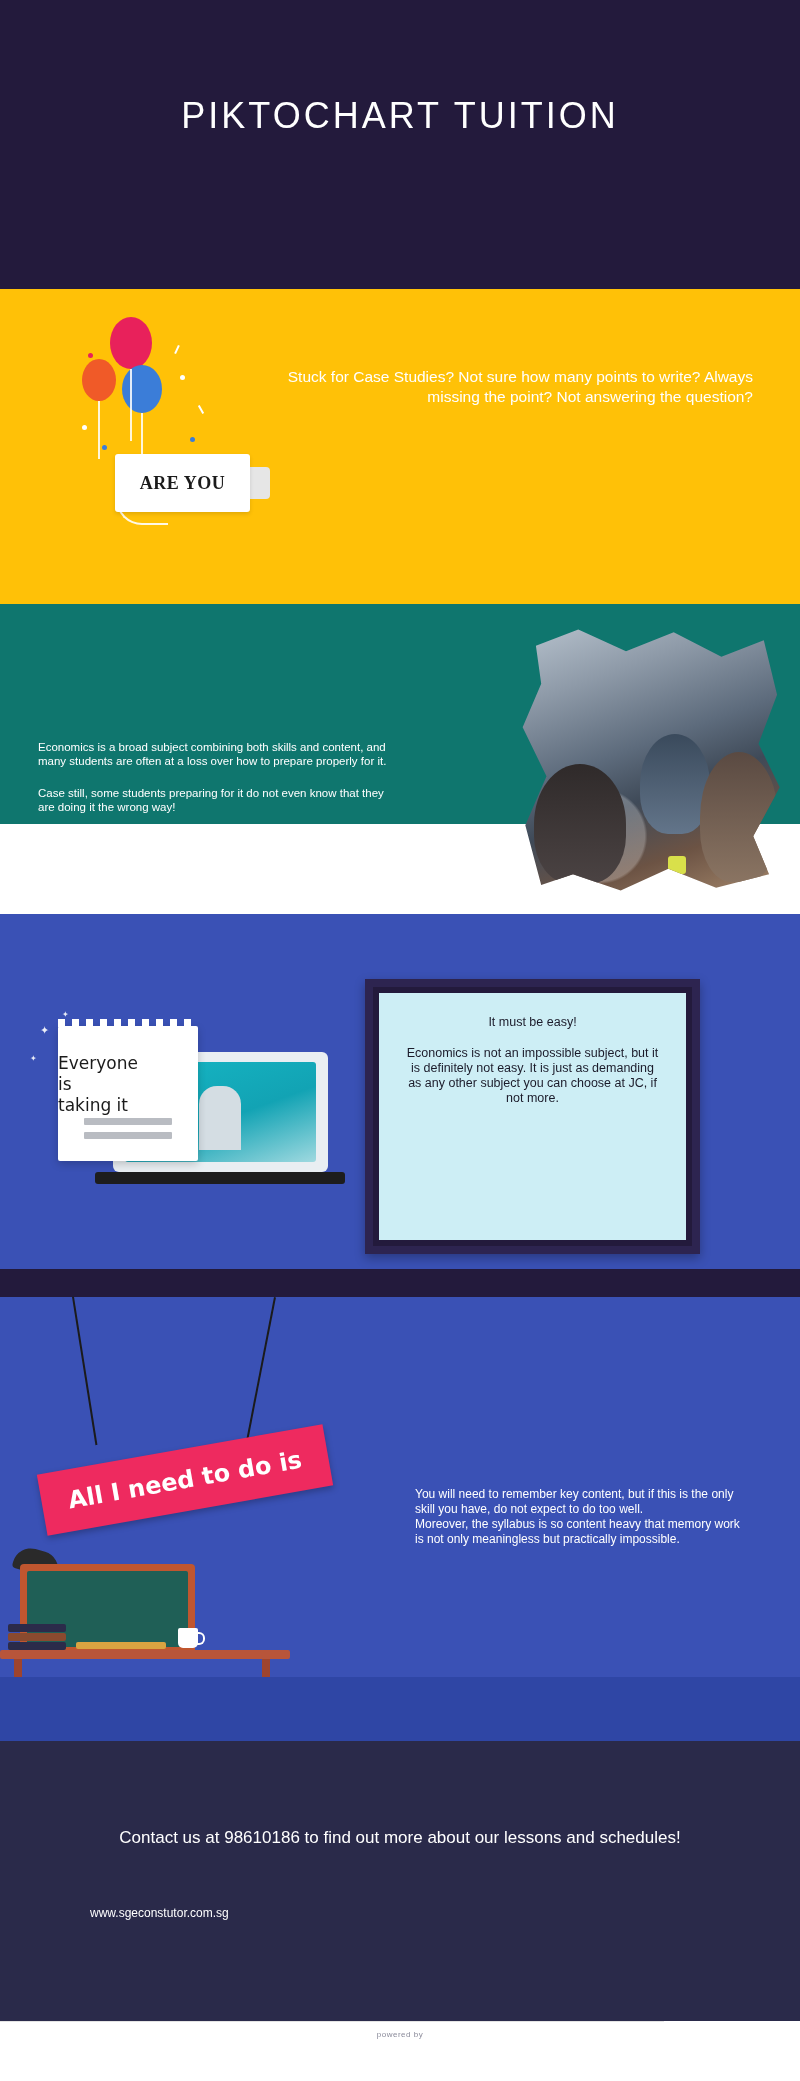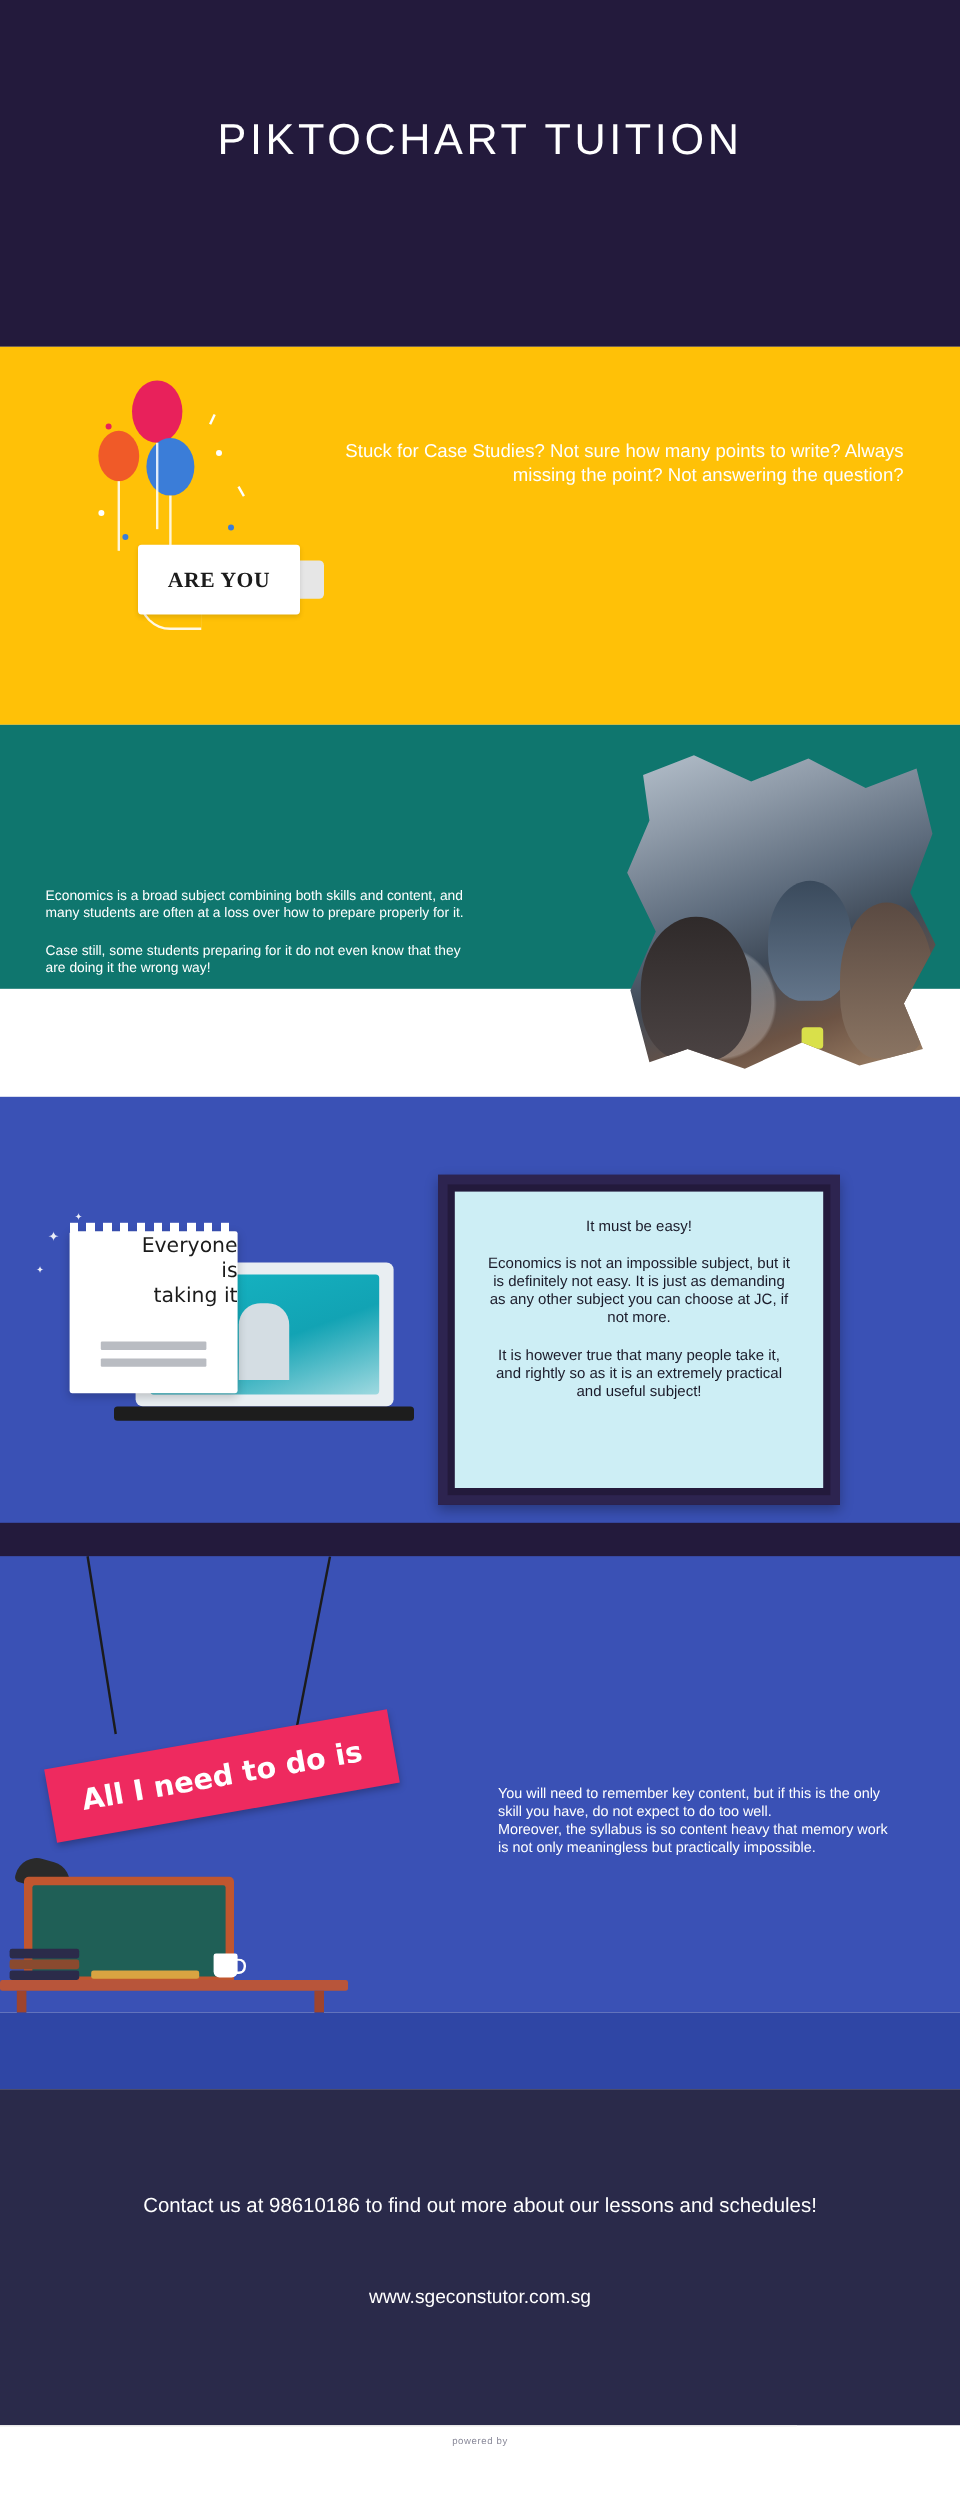--- a/index.html
+++ b/index.html
@@ -202,23 +202,23 @@
   .note:before {
     content: "";
     position: absolute;
     left: 0; top: -7px;
     width: 140px; height: 8px;
     background:
       repeating-linear-gradient(90deg, #ffffff 0 7px, transparent 7px 14px);
   }
   .note-text {
     position: absolute;
-    left: 0; top: 2px;
+    left: 0; top: 27px;
     width: 140px;
-    text-align: right;
+    text-align: left;
     font-size: 17px;
     color: #1b1b1b;
     line-height: 21px;
     font-family: "DejaVu Sans", sans-serif;
   }
   .note-bar {
     position: absolute;
     left: 26px;
     width: 88px; height: 7px;
     background: #b9bcc2;
@@ -361,23 +361,23 @@
     width: 620px;
     text-align: center;
     color: #ffffff;
     font-size: 17px;
     line-height: 23px;
   }
   .contact-url {
     position: absolute;
     left: 90px; top: 165px;
     width: 620px;
-    text-align: center;
-    color: #ffffff;
-    font-size: 16px;
+    text-align: left;
+    color: #ffffff;
+    font-size: 12px;
   }
 
   
   .sec-footer {
     position: absolute;
     left: 0; top: 2021px;
     width: 664px; height: 60px;
     background: #ffffff;
     border-top: 1px solid #e4e4e4;
   }
@@ -485,21 +485,20 @@
         <span>taking it</span>
       </div>
       <div class="note-bar nb1"></div>
       <div class="note-bar nb2"></div>
     </div>
 
     <div class="frame">
       <div class="frame-inner">
         <p>It must be easy!</p>
         <p>Economics is not an impossible subject, but it is definitely not easy. It is just as demanding as any other subject you can choose at JC, if not more.</p>
-        <p>It is however true that many people take it, and rightly so as it is an extremely practical and useful subject!</p>
       </div>
     </div>
   </div>
 
   <div class="sec-strip"></div>
 
   <div class="sec-blue2">
     <div class="string-line" style="left:72px; top:0px; height:150px; transform:rotate(-9deg);"></div>
     <div class="string-line" style="left:274px; top:0px; height:150px; transform:rotate(11deg);"></div>
 

